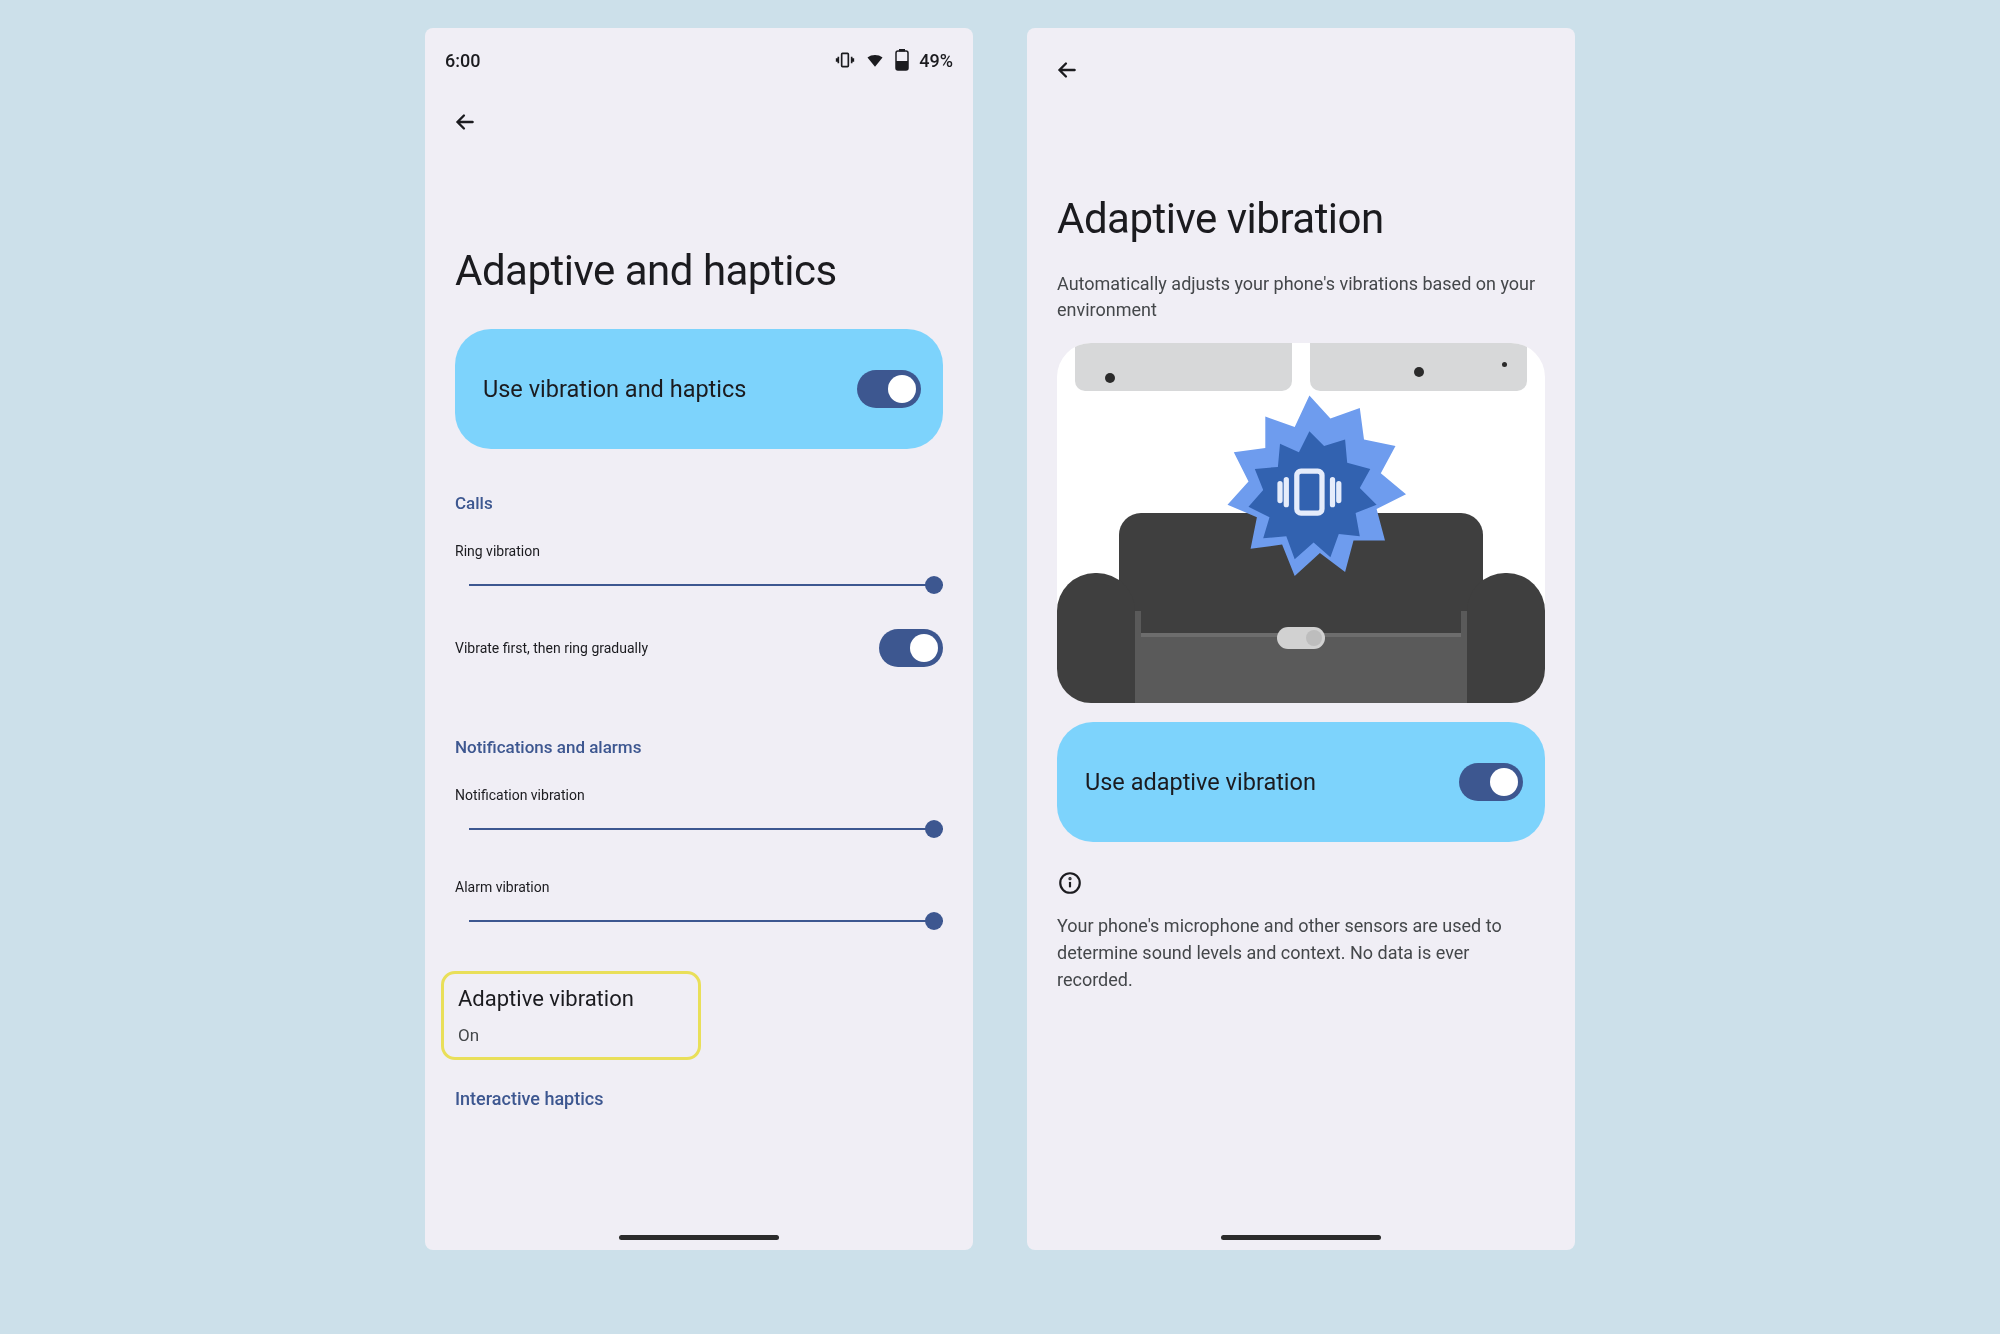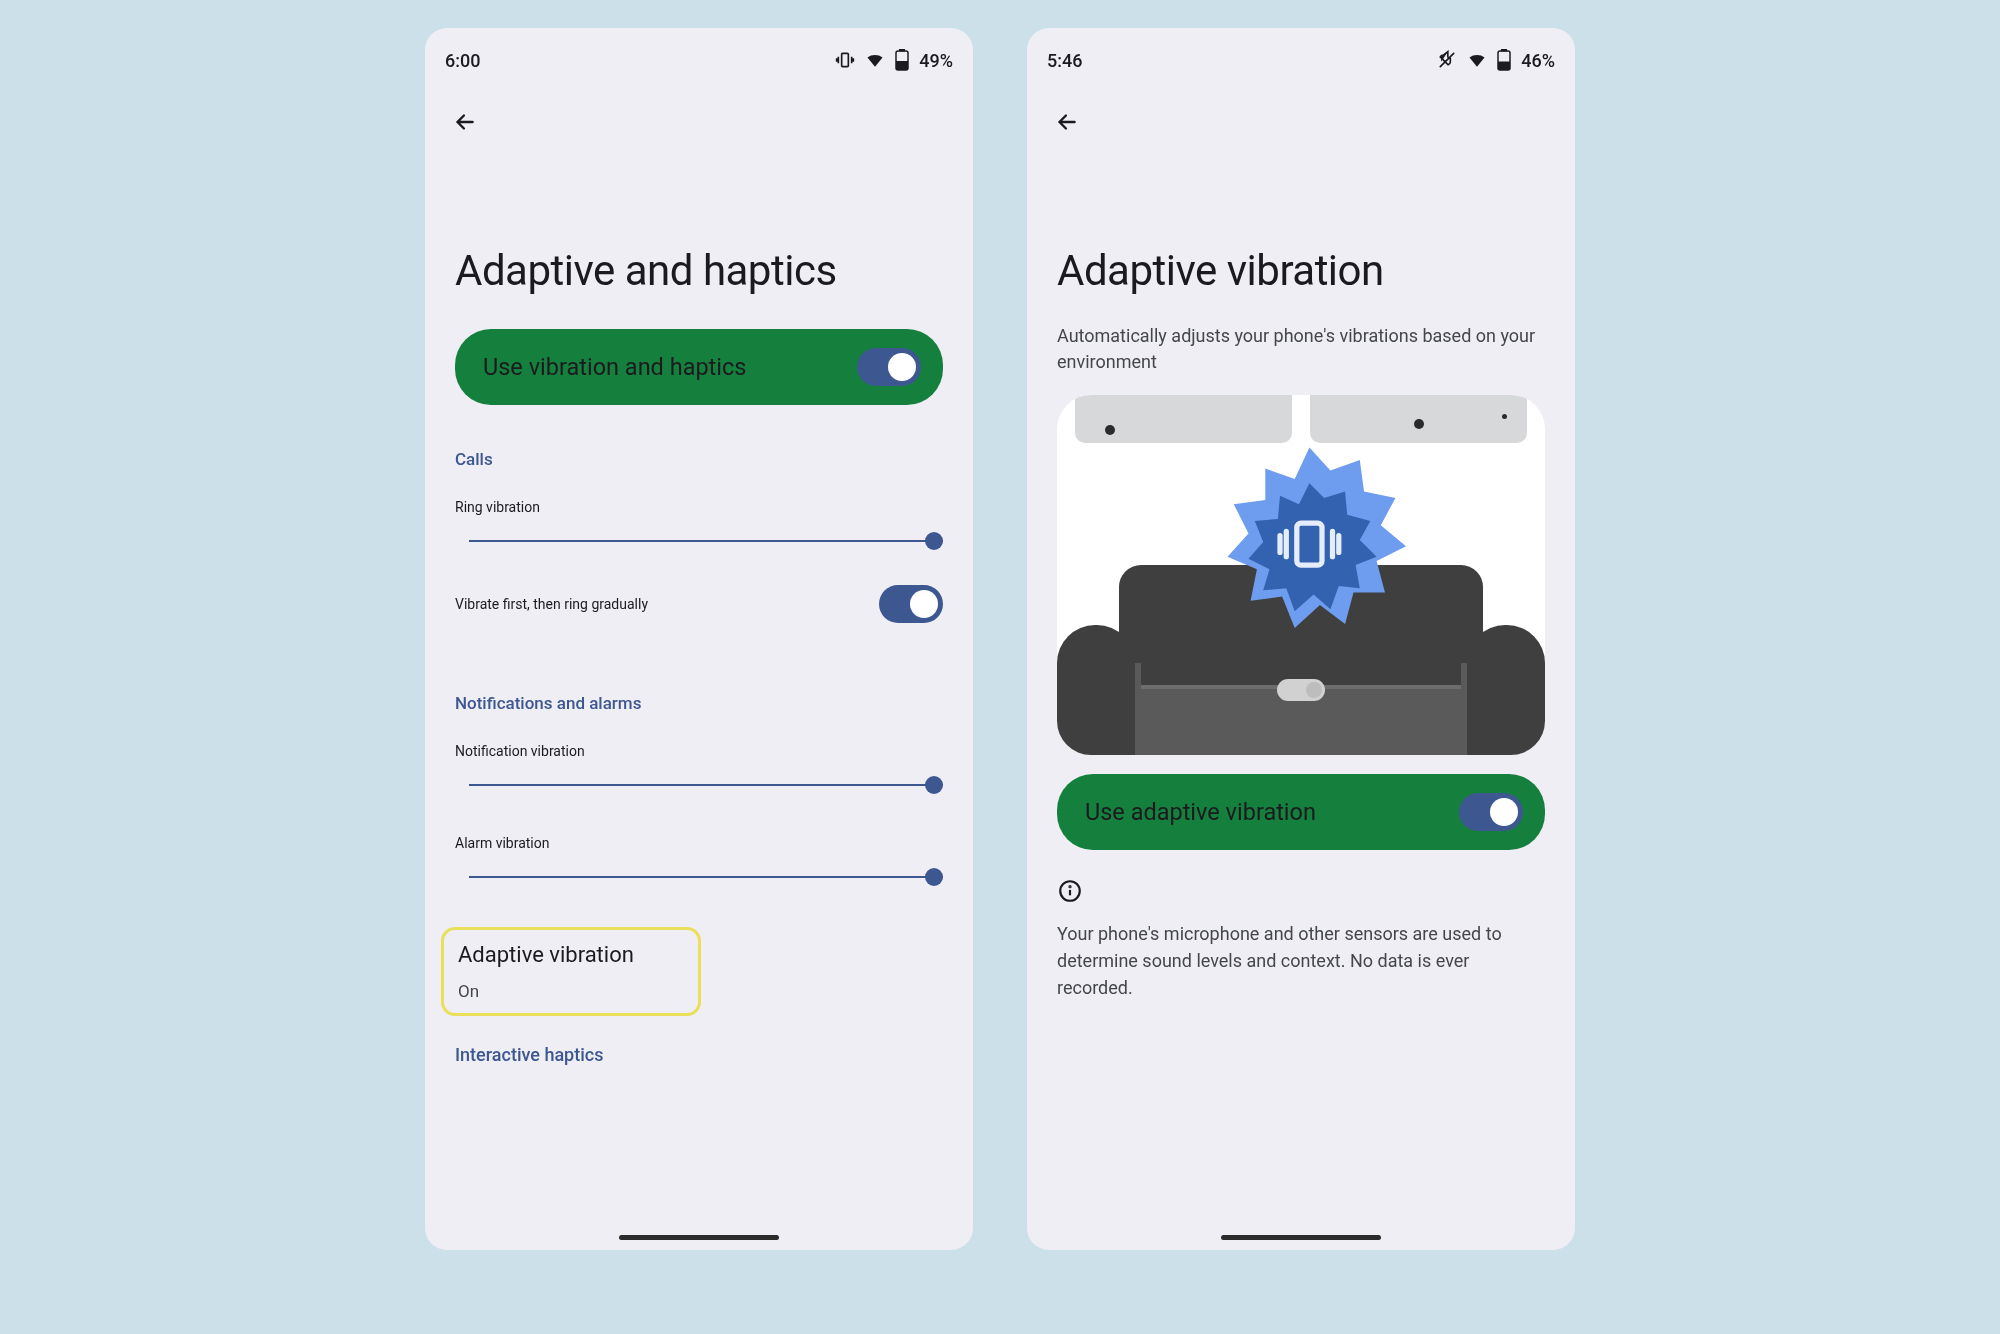--- a/index.html
+++ b/index.html
@@ -12,21 +12,21 @@
     align-items: flex-start;
     gap: 54px;
     padding: 28px 0;
     font-family: Roboto, "Helvetica Neue", Arial, sans-serif;
     color: #1b1b1f;
   }
   .phone {
     width: 548px;
     height: 1222px;
     background: #f0eef5;
-    border-radius: 22px;
+    border-radius: 8px;
     overflow: hidden;
     display: flex;
     flex-direction: column;
     position: relative;
   }
   .status-bar {
     height: 40px;
     padding: 0 20px;
     display: flex;
     align-items: center;
@@ -59,23 +59,23 @@
     color: #1b1b1f;
     letter-spacing: -0.5px;
   }
   .content {
     padding: 0 30px;
     flex: 1;
     display: flex;
     flex-direction: column;
   }
   .primary-toggle-card {
-    background: #15803d;
+    background: #7dd3fc;
     border-radius: 36px;
-    height: 76px;
+    height: 120px;
     display: flex;
     align-items: center;
     justify-content: space-between;
     padding: 0 22px 0 28px;
     font-size: 23.5px;
     color: #1b1b1f;
     cursor: pointer;
   }
   .switch {
     width: 64px; height: 38px;
@@ -369,38 +369,20 @@
       </div>
     </div>
 
     <div class="bottom-section-label">Interactive haptics</div>
   </div>
 
   <div class="gesture-bar"></div>
 </div>
 
 <div class="phone">
-  <div class="status-bar">
-    <span>5:46</span>
-    <div class="status-right">
-      <svg width="20" height="20" viewBox="0 0 24 24" fill="#1b1b1f">
-          <path d="M16 10v4a4 4 0 01-2.6 3.75L4 8.35A4 4 0 018 6h0l5-4v6.5M20 4L4 20" stroke="#1b1b1f" stroke-width="2" fill="none" stroke-linecap="round"></path>
-          <path d="M13 2l-5 4H5v8h0" fill="#1b1b1f"></path>
-        </svg>
-      <svg width="20" height="20" viewBox="0 0 24 24" fill="#1b1b1f">
-          <path d="M12 20l9-11c-5-4-13-4-18 0l9 11z"></path>
-        </svg>
-      <svg width="14" height="22" viewBox="0 0 14 22">
-          <rect x="1" y="2" width="12" height="19" rx="2" fill="none" stroke="#1b1b1f" stroke-width="1.5"></rect>
-          <rect x="1" y="12.5" width="12" height="8.5" fill="#1b1b1f"></rect>
-          <rect x="4" y="0" width="6" height="2.5" fill="#1b1b1f"></rect>
-        </svg>
-      <span class="battery-text">46%</span>
-    </div>
-  </div>
 
   <div class="back-row">
     <div class="back-btn">
       <svg width="26" height="26" viewBox="0 0 24 24" fill="none" stroke="#1b1b1f" stroke-width="2.2" stroke-linecap="round" stroke-linejoin="round">
           <path d="M19 12H5M11 18l-6-6 6-6"></path>
         </svg>
     </div>
   </div>
 
   <h1 class="page-title">Adaptive vibration</h1>

